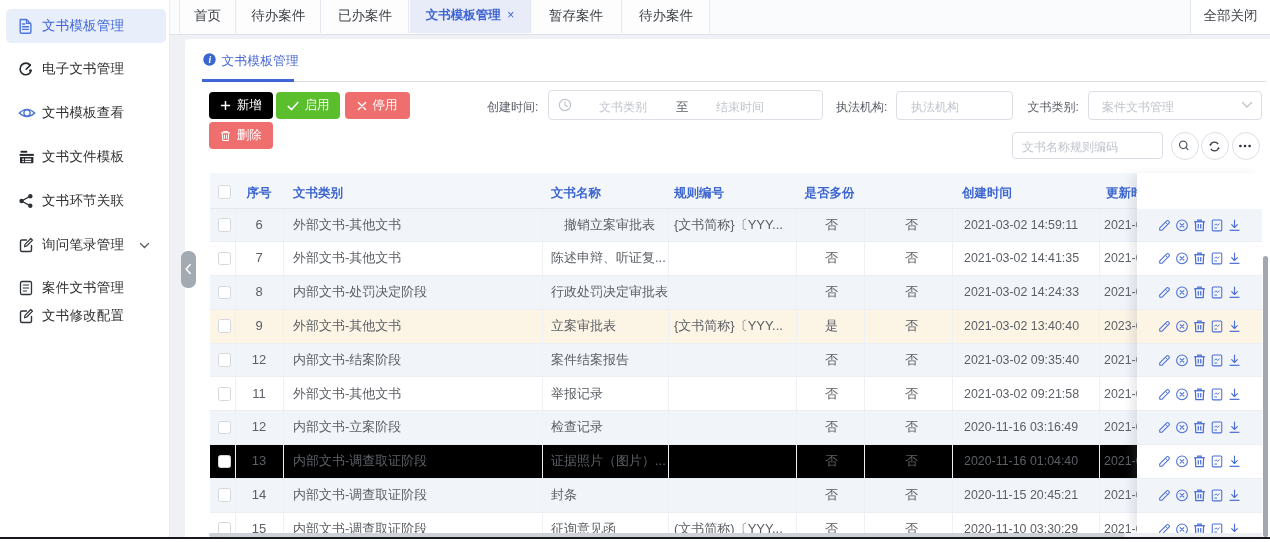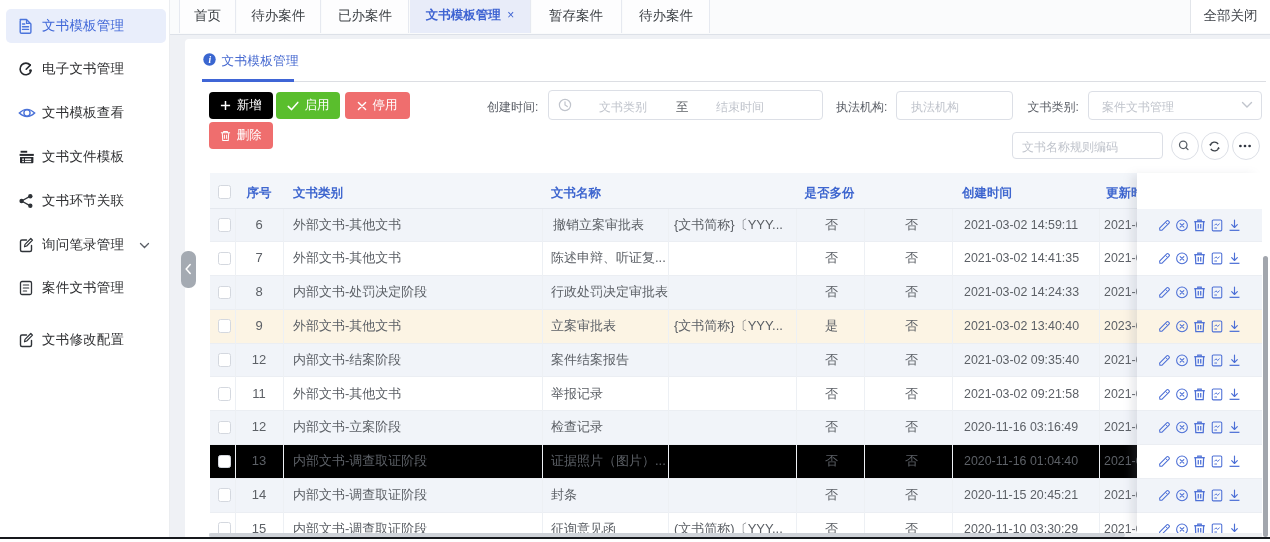--- a/index.html
+++ b/index.html
@@ -98,21 +98,21 @@
         <path d="M1.5 3.5 L5.5 7.5 L9.5 3.5" fill="none" stroke="#5a5e66" stroke-width="1.3" stroke-linecap="round"></path>
       </svg>
   </div>
   <div class="mitem" style="top:268.8px">
     <svg class="mi" width="16" height="16" viewBox="0 0 16 16">
         <rect x="2.5" y="1.5" width="11" height="13" rx="1.5" fill="none" stroke="#2f3338" stroke-width="1.3"></rect>
         <path d="M5.3 5 H10.7 M5.3 8 H10.7 M5.3 11 H8.6" stroke="#2f3338" stroke-width="1.2" stroke-linecap="round"></path>
       </svg>
     <span class="mt">案件文书管理</span>
   </div>
-  <div class="mitem" style="top:320px">
+  <div class="mitem" style="top:296px">
     <svg class="mi" width="16" height="16" viewBox="0 0 16 16">
         <path d="M13.5 8.5 V13 a1.5 1.5 0 0 1 -1.5 1.5 H4 A1.5 1.5 0 0 1 2.5 13 V4.5 A1.5 1.5 0 0 1 4 3 h4.5" fill="none" stroke="#2f3338" stroke-width="1.4" stroke-linecap="round"></path>
         <path d="M6.5 9.8 L7 7.3 L12.8 1.5 L14.5 3.2 L8.7 9 Z" fill="none" stroke="#2f3338" stroke-width="1.2" stroke-linejoin="round"></path>
       </svg>
     <span class="mt">文书修改配置</span>
   </div>
 </div>
 
 <div class="abs" id="tabbar">
   <div class="ttab" style="left:8.7px;width:57.4px;border-left:1px solid #e6e9f0">首页</div>
@@ -205,29 +205,30 @@
     <circle cx="7" cy="2" r="1.35" fill="#2f3540"></circle>
     <circle cx="11.6" cy="2" r="1.35" fill="#2f3540"></circle>
   </svg>
 
 <div class="abs" id="tbl">
   <div id="thead">
     <span class="cb" style="left:7.5px;top:12.5px"></span>
     <span class="hc tc" style="left:25px;width:48px">序号</span>
     <span class="hc" style="left:83px;width:240px">文书类别</span>
     <span class="hc" style="left:341px;width:112px">文书名称</span>
+    <span class="hc" style="left:464px;width:120px">规则编号</span>
     <span class="hc tc" style="left:586px;width:67px">是否多份</span>
     <span class="hc" style="left:752px;width:135px">创建时间</span>
     <span class="hc" style="left:896px;width:33px;overflow:hidden">更新时间</span>
   </div>
 <div class="trow" style="top:36.0px;background:#f1f4f9">
 <span class="cb" style="left:7.5px;top:9.5px"></span>
 <span class="ct tc" style="left:25px;width:48px">6</span>
 <span class="ct" style="left:83px;width:240px">外部文书-其他文书</span>
-<span class="ct" style="left:343px;width:117.5px">撤销立案审批表</span>
+<span class="ct" style="left:354px;width:117.5px">撤销立案审批表</span>
 <span class="ct" style="left:464px;width:120px">{文书简称}〔YYY...</span>
 <span class="ct tc" style="left:588px;width:67px">否</span>
 <span class="ct tc" style="left:657px;width:89px">否</span>
 <span class="ct dt" style="left:754px;width:135px">2021-03-02 14:59:11</span>
 <span class="ct dt" style="left:894px;width:33.5px;overflow:hidden">2021-03-10</span>
 </div>
 <div class="trow" style="top:69.8px;background:#ffffff">
 <span class="cb" style="left:7.5px;top:9.5px"></span>
 <span class="ct tc" style="left:25px;width:48px">7</span>
 <span class="ct" style="left:83px;width:240px">外部文书-其他文书</span>

